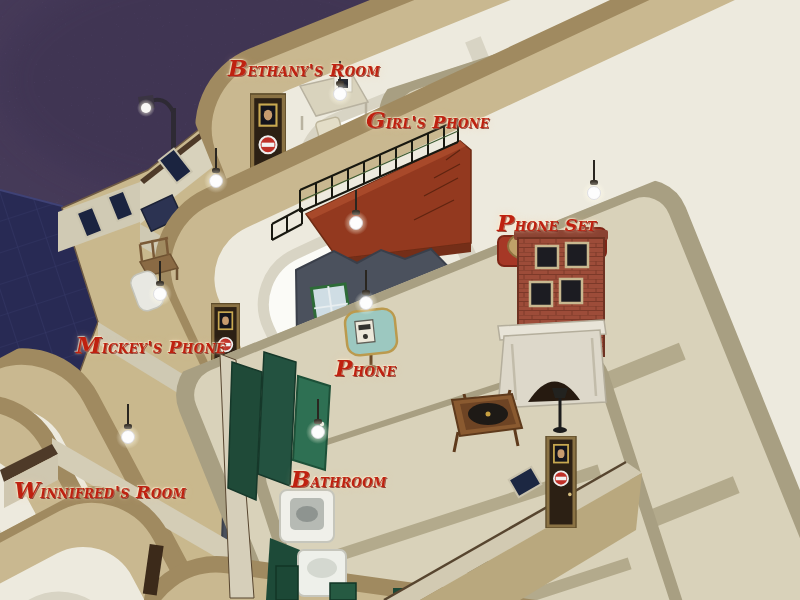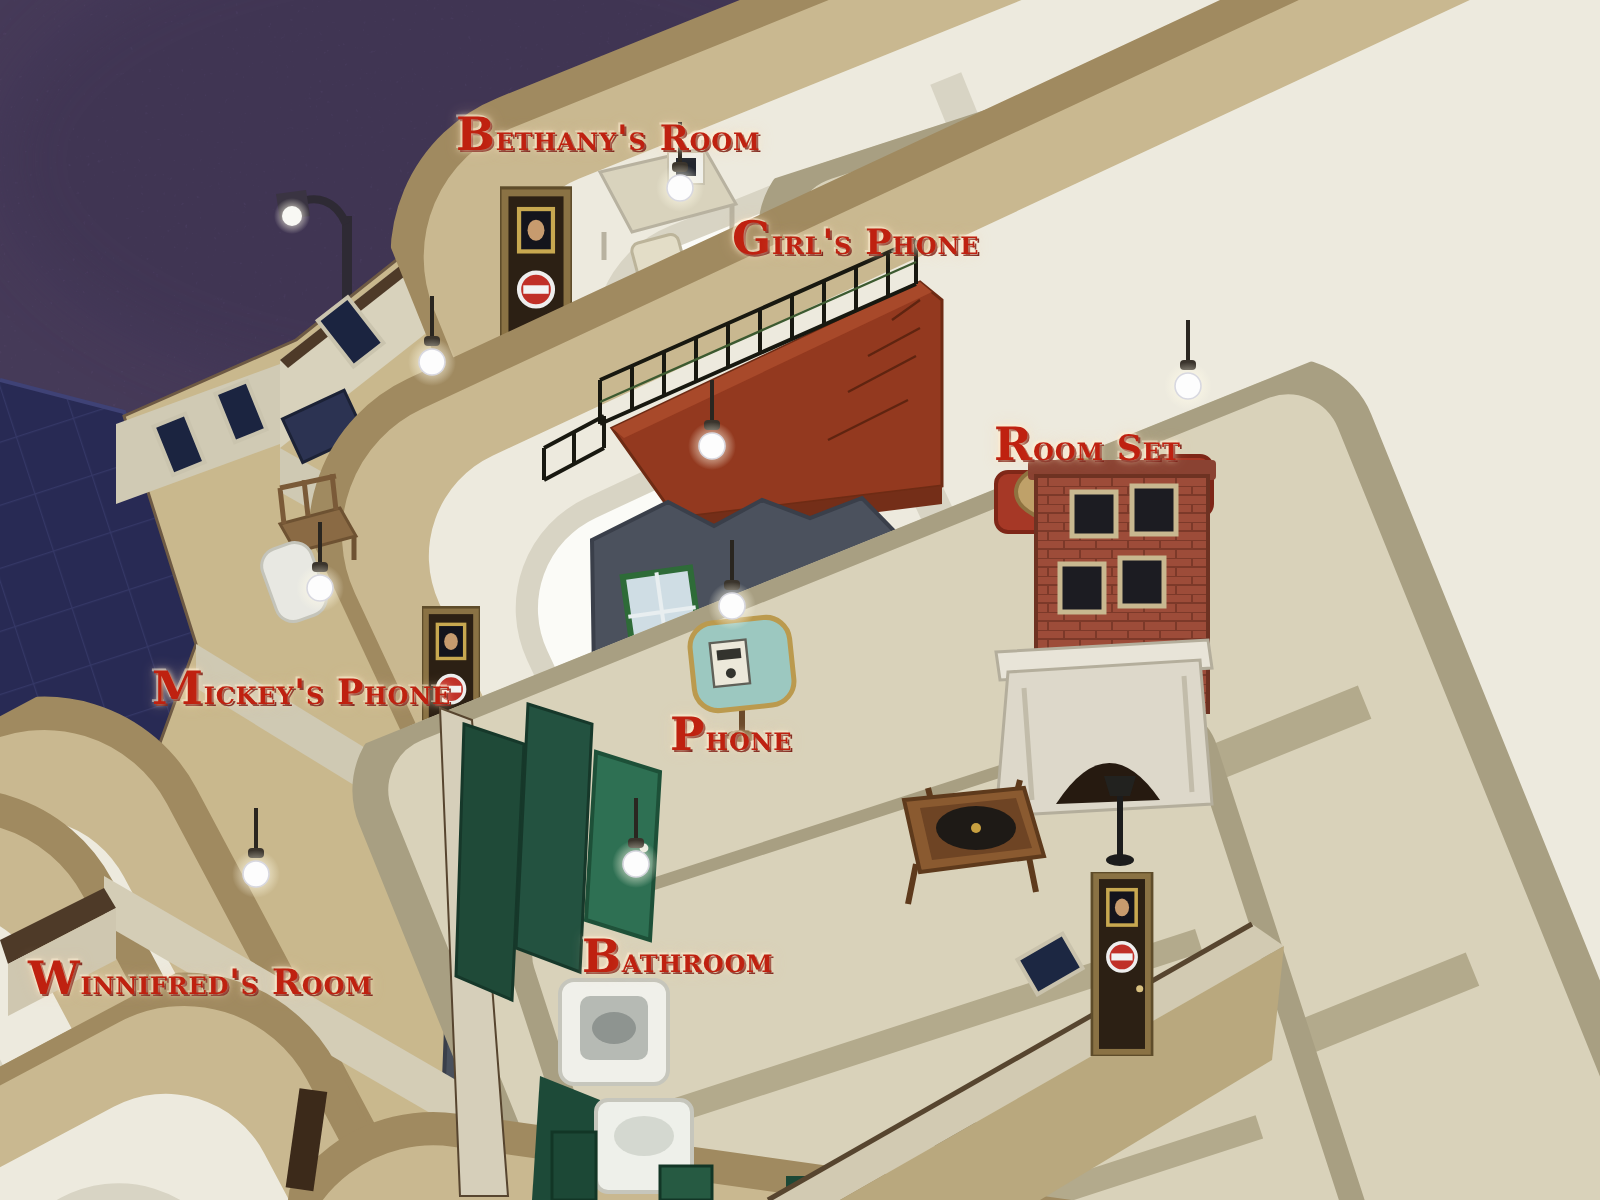--- a/index.html
+++ b/index.html
@@ -1,17 +1,17 @@
 <!DOCTYPE html>
 <html><head>
 <meta charset="utf-8">
 <style>
   html,body{margin:0;padding:0;background:#222;}
   .stage{position:relative;width:800px;height:600px;overflow:hidden;background:#5a4b72;
-         font-family:"DejaVu Sans",sans-serif;}
+         font-family:"DejaVu Sans",sans-serif;font-style:italic;}
   .stage svg{position:absolute;left:0;top:0;}
   .lbl{position:absolute;white-space:nowrap;
        font-family:"DejaVu Serif",serif;font-weight:700;font-variant:small-caps;
        font-size:17.5px;letter-spacing:.4px;color:#bf2110;
        text-shadow:0 0 3px rgba(255,236,206,.9),0 0 8px rgba(255,215,170,.45),
                    1px 1px 0 #70100a,-1px -1px 0 rgba(255,242,218,.5);}
   .lbl::first-letter{font-size:23px;}
 </style>
 </head>
 <body>
@@ -362,18 +362,18 @@
   <use href="#sym-lamp" x="146" y="261" width="28" height="46"></use>
   <use href="#sym-lamp" x="342" y="190" width="28" height="46"></use>
   <use href="#sym-lamp" x="352" y="270" width="28" height="46"></use>
   <use href="#sym-lamp" x="304" y="399" width="28" height="46"></use>
   <use href="#sym-lamp" x="114" y="404" width="28" height="46"></use>
   <use href="#sym-lamp" x="580" y="160" width="28" height="46"></use>
 </svg>
 
 <div class="lbl" style="left:228px;top:54px">Bethany's Room</div>
 <div class="lbl" style="left:366px;top:106px">Girl's Phone</div>
-<div class="lbl" style="left:497px;top:209px">Room Set</div>
+<div class="lbl" style="left:497px;top:209px">Phone Set</div>
 <div class="lbl" style="left:76px;top:331px">Mickey's Phone</div>
 <div class="lbl" style="left:335px;top:354px">Phone</div>
 <div class="lbl" style="left:14px;top:476px">Winnifred's Room</div>
 <div class="lbl" style="left:291px;top:465px">Bathroom</div>
 </div>
 
 </body></html>

